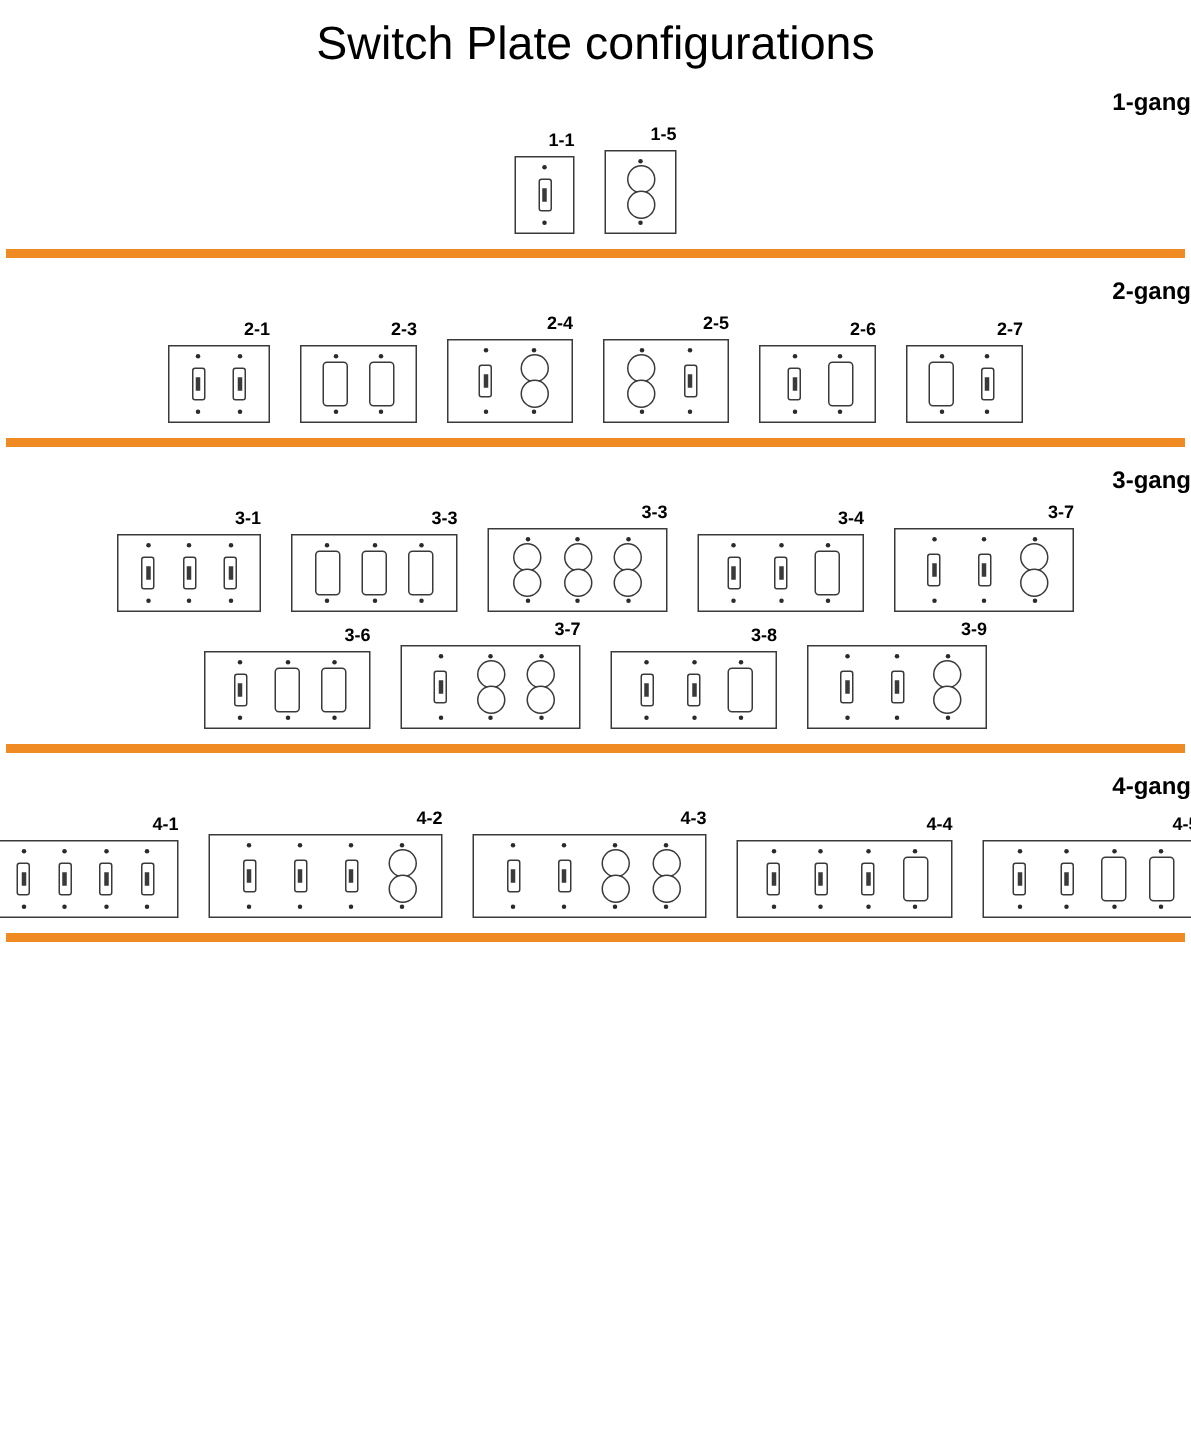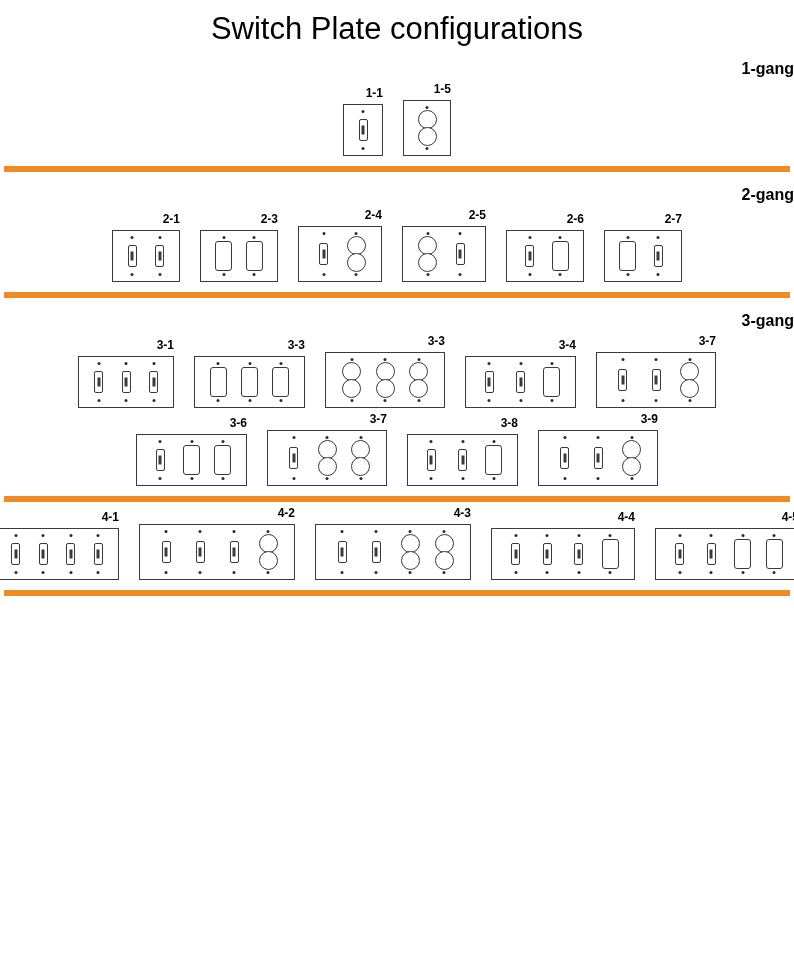--- a/index.html
+++ b/index.html
@@ -393,20 +393,21 @@
                 <i></i>
                 <i></i>
               </div>
             </div>
           </div>
         </div>
       </div>
       <div class="rule"></div>
     </div>
     <div class="section">
+      <div class="section-title">4-gang</div>
       <div class="row">
         <div class="item">
           <div class="item-label">4-1</div>
           <div class="plate" style="width: 124px; height: 52px;">
             <div class="gang">
               <div class="toggle"></div>
             </div>
             <div class="gang">
               <div class="toggle"></div>
             </div>

